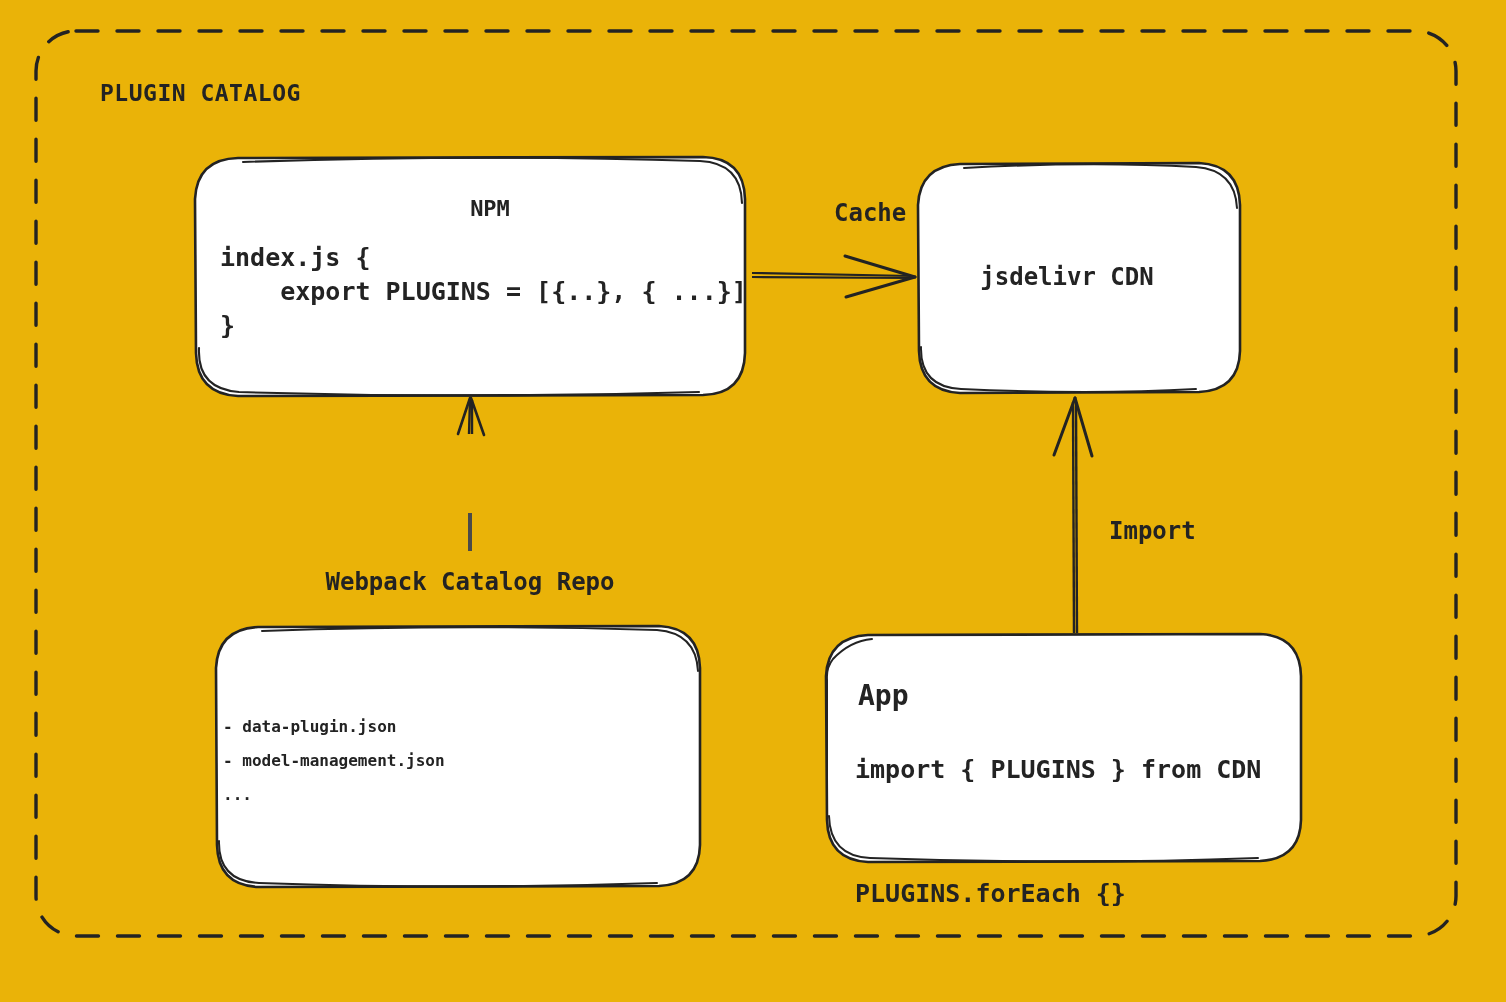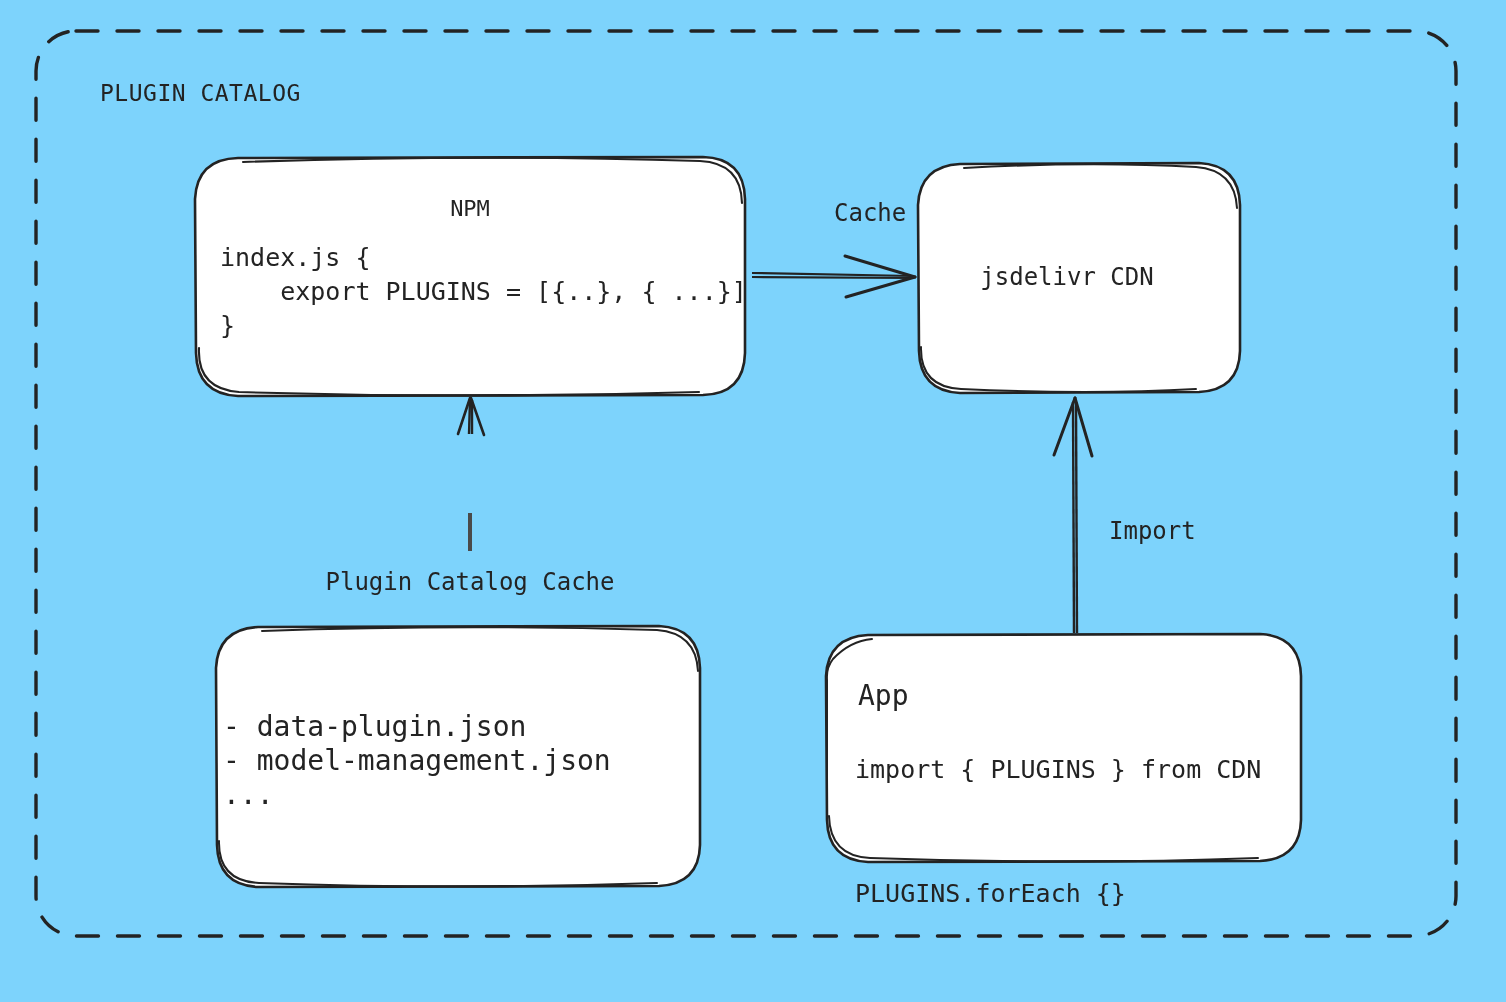--- a/index.html
+++ b/index.html
@@ -4,23 +4,24 @@
 <style>
   html, body {
     margin: 0;
     padding: 0;
     background: #ffffff;
   }
   #canvas {
     position: relative;
     width: 1506px;
     height: 1002px;
-    background: #7dd3fc;
+    background: #eab308;
     overflow: hidden;
     font-family: "DejaVu Sans Mono", "Liberation Mono", monospace;
+    font-weight: bold;
   }
   svg.layer {
     position: absolute;
     top: 0;
     left: 0;
     width: 1506px;
     height: 1002px;
     pointer-events: none;
   }
   .txt {
@@ -39,20 +40,21 @@
     letter-spacing: 0.5px;
   }
 
   
   #npm-title {
     left: 195px;
     top: 198px;
     width: 550px;
     text-align: center;
     font-size: 22px;
+    padding-left: 20px;
   }
   #npm-code {
     left: 220px;
     top: 241px;
     font-size: 25px;
     line-height: 34px;
   }
 
   
   #cdn-title {
@@ -88,21 +90,21 @@
     top: 570px;
     transform: translateX(-50%);
     text-align: center;
     font-size: 24px;
   }
 
   
   #repo-files {
     left: 223px;
     top: 710px;
-    font-size: 28px;
+    font-size: 16px;
     line-height: 34px;
   }
 
   
   #app-title {
     left: 858px;
     top: 682px;
     font-size: 28px;
   }
   #app-code {
@@ -176,21 +178,21 @@
     export PLUGINS = [{..}, { ...}]
 }</div>
 
   <div class="txt" id="cdn-title">jsdelivr CDN</div>
 
   <div class="txt" id="cache-label">Cache</div>
 
   <div class="txt" id="import-label">Import</div>
 
 
-  <div class="txt" id="repo-label">Plugin Catalog Cache</div>
+  <div class="txt" id="repo-label">Webpack Catalog Repo</div>
 
   <div class="txt" id="repo-files">- data-plugin.json
 - model-management.json
 ...</div>
 
   <div class="txt" id="app-title">App</div>
 
   <div class="txt" id="app-code">import { PLUGINS } from CDN
 
 PLUGINS.forEach {}</div>

